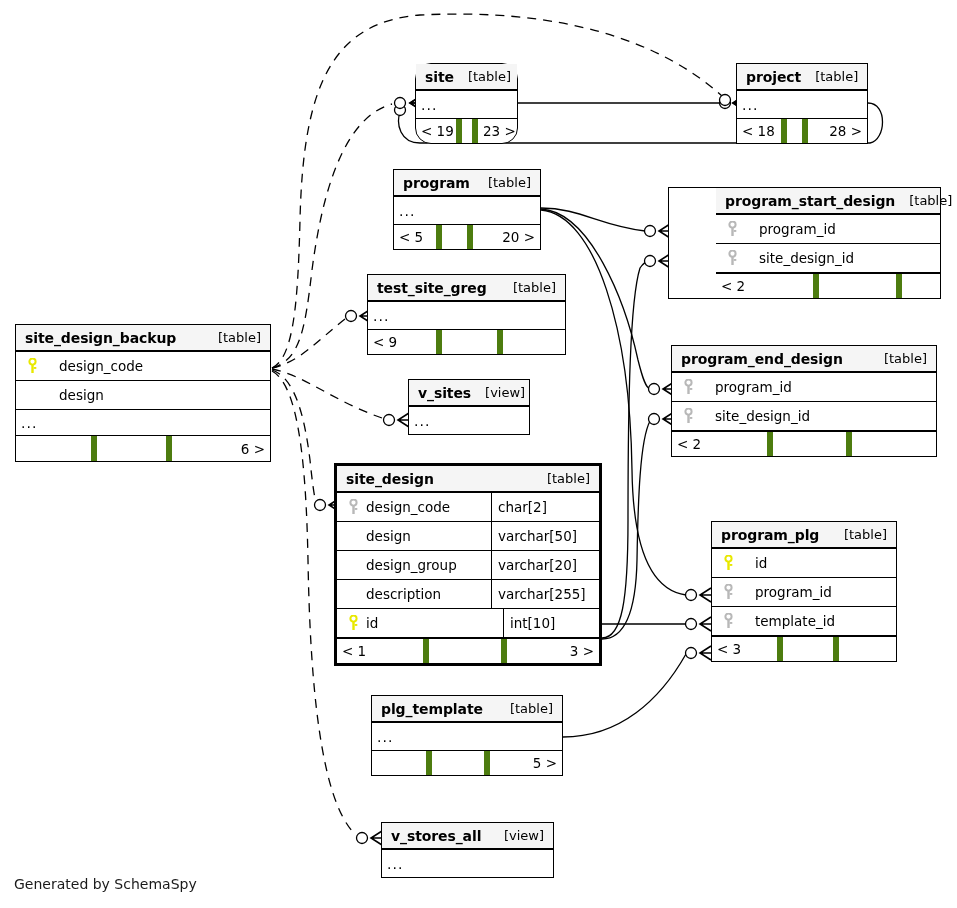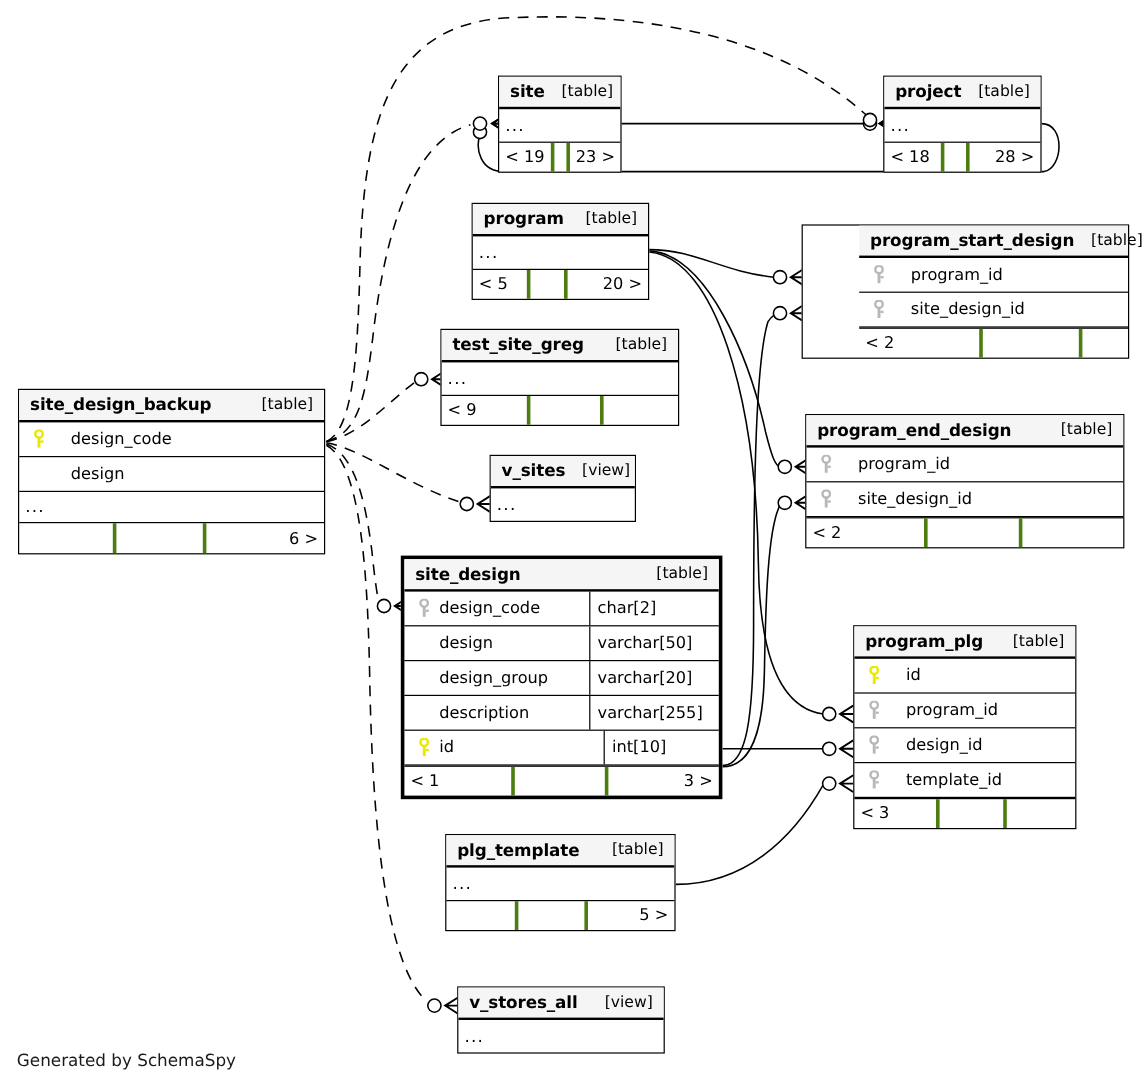--- a/index.html
+++ b/index.html
@@ -136,21 +136,21 @@
     height: 25px;
     display: flex;
     align-items: stretch;
     border-top: 1px solid #000000;
     font-size: 13.5px;
   }
   .tbl-footer .fcell {
     display: flex;
     align-items: center;
     box-sizing: border-box;
-    border-right: 3px solid #4d7c0f;
+    border-right: 6px solid #4d7c0f;
     padding: 0 5px;
     white-space: nowrap;
   }
   .tbl-footer .fcell:last-child { border-right: none; }
   .fcell.left  { justify-content: flex-start; }
   .fcell.right { justify-content: flex-end; }
 
   #footer-credit {
     position: absolute;
     left: 14px;
@@ -264,21 +264,21 @@
       </g>
 
       <g>
         <path d="M 272,371 C 298,385 306,460 308,560 C 310,680 320,800 355,834"></path>
         <circle cx="362" cy="838" r="5.5" fill="#ffffff" stroke="#000" stroke-width="1.3" stroke-dasharray="none"></circle>
         <path d="M 382,831 L 371,838 L 382,845 M 382,838 L 371,838" stroke-width="1.6" stroke-dasharray="none"></path>
       </g>
     </g>
   </svg>
 
-  <div class="table-node" id="node-site" style="left:415px; top:63px; width:103px;">
+  <div class="table-node" id="node-site" style="left:415px; top:63px; width:103px;border-radius:16px;">
     <div class="tbl-header">
       <span class="tbl-name">site</span>
       <span class="tbl-kind">[table]</span>
     </div>
     <div class="ellipsis-row last">...</div>
     <div class="tbl-footer">
       <span class="fcell left" style="width:46px;">&lt; 19</span>
       <span class="fcell left" style="width:10px;"></span>
       <span class="fcell right" style="flex:1 1 auto;">23 &gt;</span>
     </div>
@@ -530,32 +530,20 @@
     </div>
     <div class="tbl-row">
       <div class="cell-name">
         <span class="key-slot">
           <svg width="9" height="16" viewBox="0 0 9 16">
               <circle cx="4.5" cy="3.6" r="3.1" fill="none" stroke="#b8b8b8" stroke-width="2"></circle>
               <rect x="3.3" y="6" width="2.4" height="9" fill="#b8b8b8"></rect>
               <rect x="5.7" y="9" width="2.6" height="1.9" fill="#b8b8b8"></rect>
             </svg>
         </span>
-        <span class="col-label indent">design_id</span>
-      </div>
-    </div>
-    <div class="tbl-row">
-      <div class="cell-name">
-        <span class="key-slot">
-          <svg width="9" height="16" viewBox="0 0 9 16">
-              <circle cx="4.5" cy="3.6" r="3.1" fill="none" stroke="#b8b8b8" stroke-width="2"></circle>
-              <rect x="3.3" y="6" width="2.4" height="9" fill="#b8b8b8"></rect>
-              <rect x="5.7" y="9" width="2.6" height="1.9" fill="#b8b8b8"></rect>
-            </svg>
-        </span>
         <span class="col-label indent">template_id</span>
       </div>
     </div>
     <div class="tbl-footer">
       <span class="fcell left" style="width:71px;">&lt; 3</span>
       <span class="fcell left" style="width:56px;"></span>
       <span class="fcell left" style="flex:1 1 auto;"></span>
     </div>
   </div>
 

